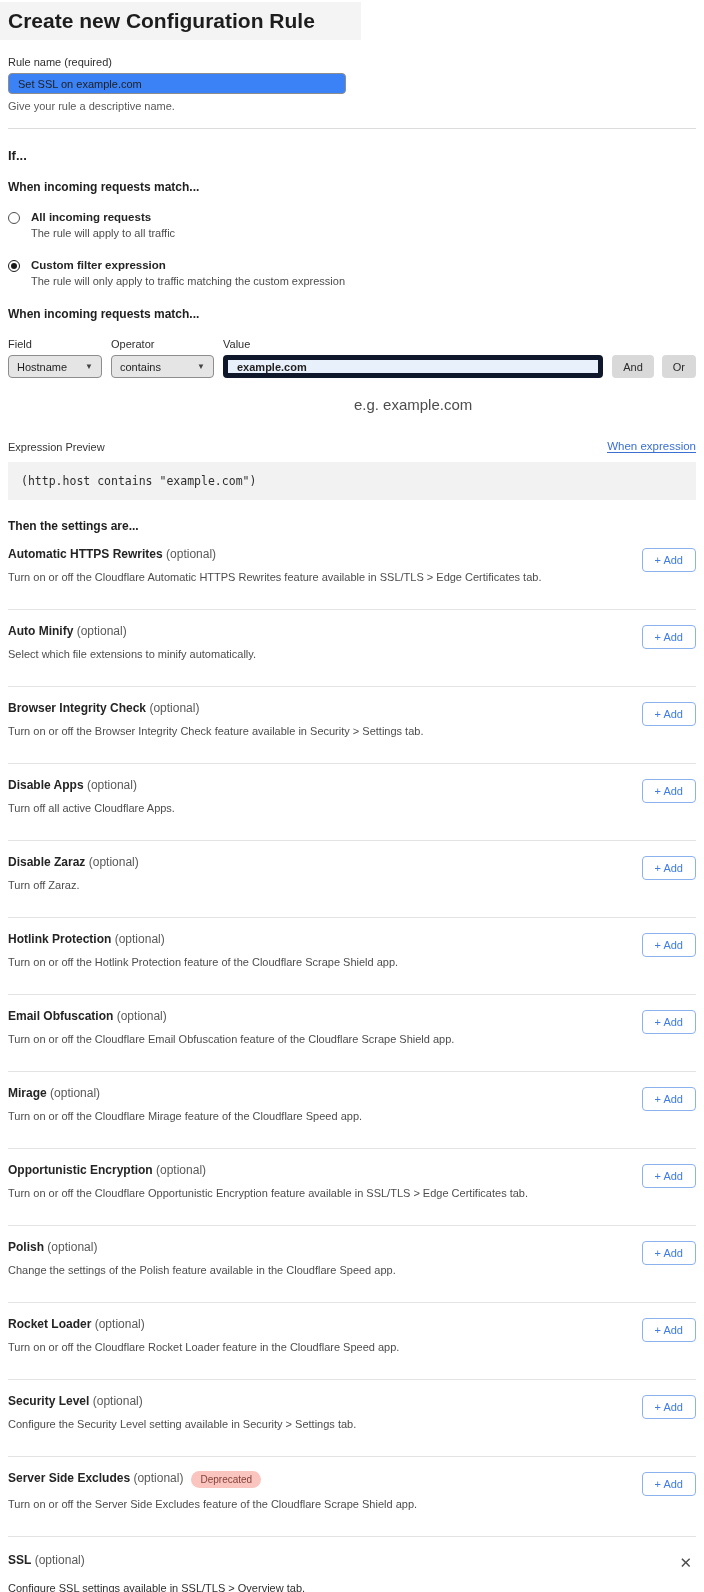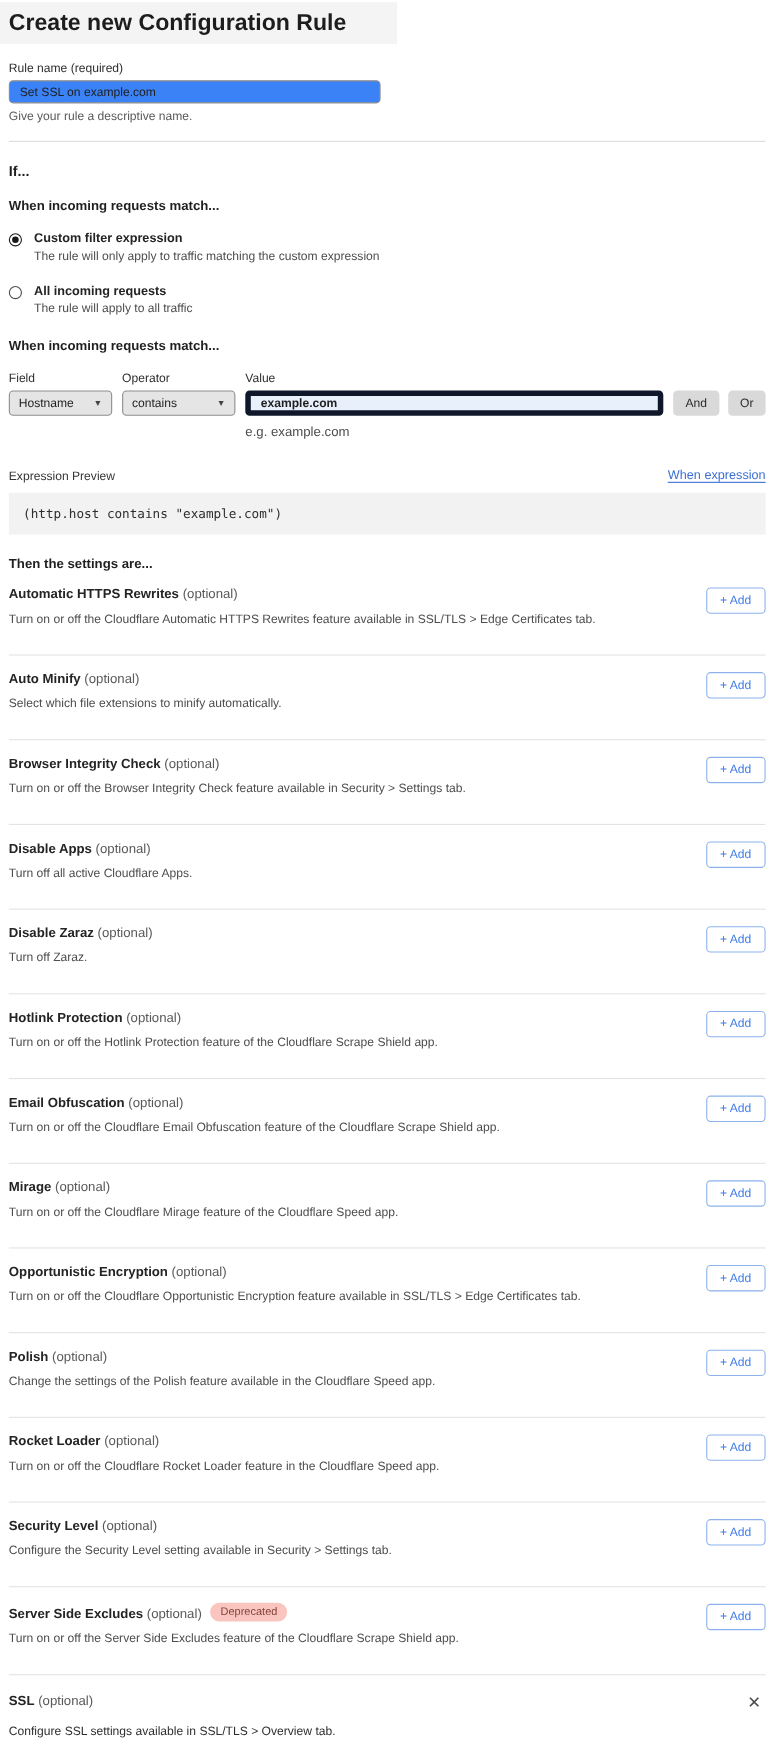--- a/index.html
+++ b/index.html
@@ -53,21 +53,21 @@
     height: 23px; border: 1px solid #8d8d8d; border-radius: 4px; background: #e5e5e5;
     display: flex; align-items: center; justify-content: space-between;
     padding: 0 8px; font-size: 11px; cursor: pointer; color: #1f1f1f;
   }
   .caret { font-size: 8px; color: #444; margin-left: 6px; }
   .value-input {
     width: 100%; height: 23px; background: #e8f0fc; border: 5px solid #0f172a;
     border-radius: 4px; padding: 0 9px; font-size: 11px; font-weight: bold;
     font-family: "Liberation Sans", sans-serif; color: #1f1f1f;
   }
-  .value-hint { font-size: 12px; color: #4d4d4d; margin-top: 7px; }
+  .value-hint { font-size: 15px; color: #4d4d4d; margin-top: 18px; text-align: center; }
   .andor { display: flex; gap: 8px; margin-top: 17px; }
   .btn-gray {
     background: #d9d9d9; border: none; border-radius: 4px; height: 23px;
     padding: 0 11px; font-size: 11px; color: #2b2b2b; cursor: pointer;
     font-family: "Liberation Sans", sans-serif;
   }
 
   .expr-section { margin-top: 27px; }
   .expr-head { display: flex; justify-content: space-between; align-items: flex-end; }
   .expr-label { font-size: 11px; color: #353535; }
@@ -77,21 +77,21 @@
   }
   .expr-box {
     background: #f2f2f2; margin-top: 9px; padding: 12px 13px;
     font-family: "DejaVu Sans Mono", monospace; font-size: 11.5px; color: #2e2e2e;
   }
 
   .h-then { font-size: 12px; font-weight: bold; margin: 19px 0 0 0; }
 
   .setting-block { padding: 14px 0 26px 0; border-bottom: 1px solid #e3e3e3; }
   .setting-row { display: flex; justify-content: space-between; align-items: flex-start; }
-  .setting-titleline { display: flex; align-items: flex-end; }
+  .setting-titleline { display: flex; align-items: flex-start; }
   .setting-title { font-size: 12px; font-weight: bold; color: #242424; }
   .optional { font-weight: normal; color: #595959; }
   .setting-desc { font-size: 11px; color: #4d4d4d; margin-top: 10px; }
   .add-btn {
     border: 1px solid #8cb2ee; color: #3f7ce8; background: #fff; border-radius: 4px;
     font-size: 11px; padding: 0 12px; height: 24px; cursor: pointer; flex: 0 0 auto;
     margin-top: 1px; font-family: "Liberation Sans", sans-serif;
   }
   .badge-deprecated {
     background: #f9c5be; color: #84423b; font-size: 10px; padding: 3px 9px;
@@ -116,32 +116,32 @@
     <input class="text-input" type="text" value="Set SSL on example.com" style="">
     <div class="help-text">Give your rule a descriptive name.</div>
   </div>
 
   <hr class="section-divider">
 
   <div class="h-if">If...</div>
   <div class="h-match">When incoming requests match...</div>
 
   <div class="radio-option">
+    <span class="radio"></span>
+    <span>
+      <div class="radio-label">All incoming requests</div>
+      <div class="radio-desc">The rule will apply to all traffic</div>
+    </span>
+  </div>
+
+  <div class="radio-option">
     <span class="radio checked"></span>
     <span>
       <div class="radio-label">Custom filter expression</div>
       <div class="radio-desc">The rule will only apply to traffic matching the custom expression</div>
-    </span>
-  </div>
-
-  <div class="radio-option">
-    <span class="radio"></span>
-    <span>
-      <div class="radio-label">All incoming requests</div>
-      <div class="radio-desc">The rule will apply to all traffic</div>
     </span>
   </div>
 
   <div class="builder">
     <div class="h-match">When incoming requests match...</div>
     <div class="builder-row">
       <div class="builder-col col-field">
         <div class="form-label">Field</div>
         <div class="select">
           <span>Hostname</span>

